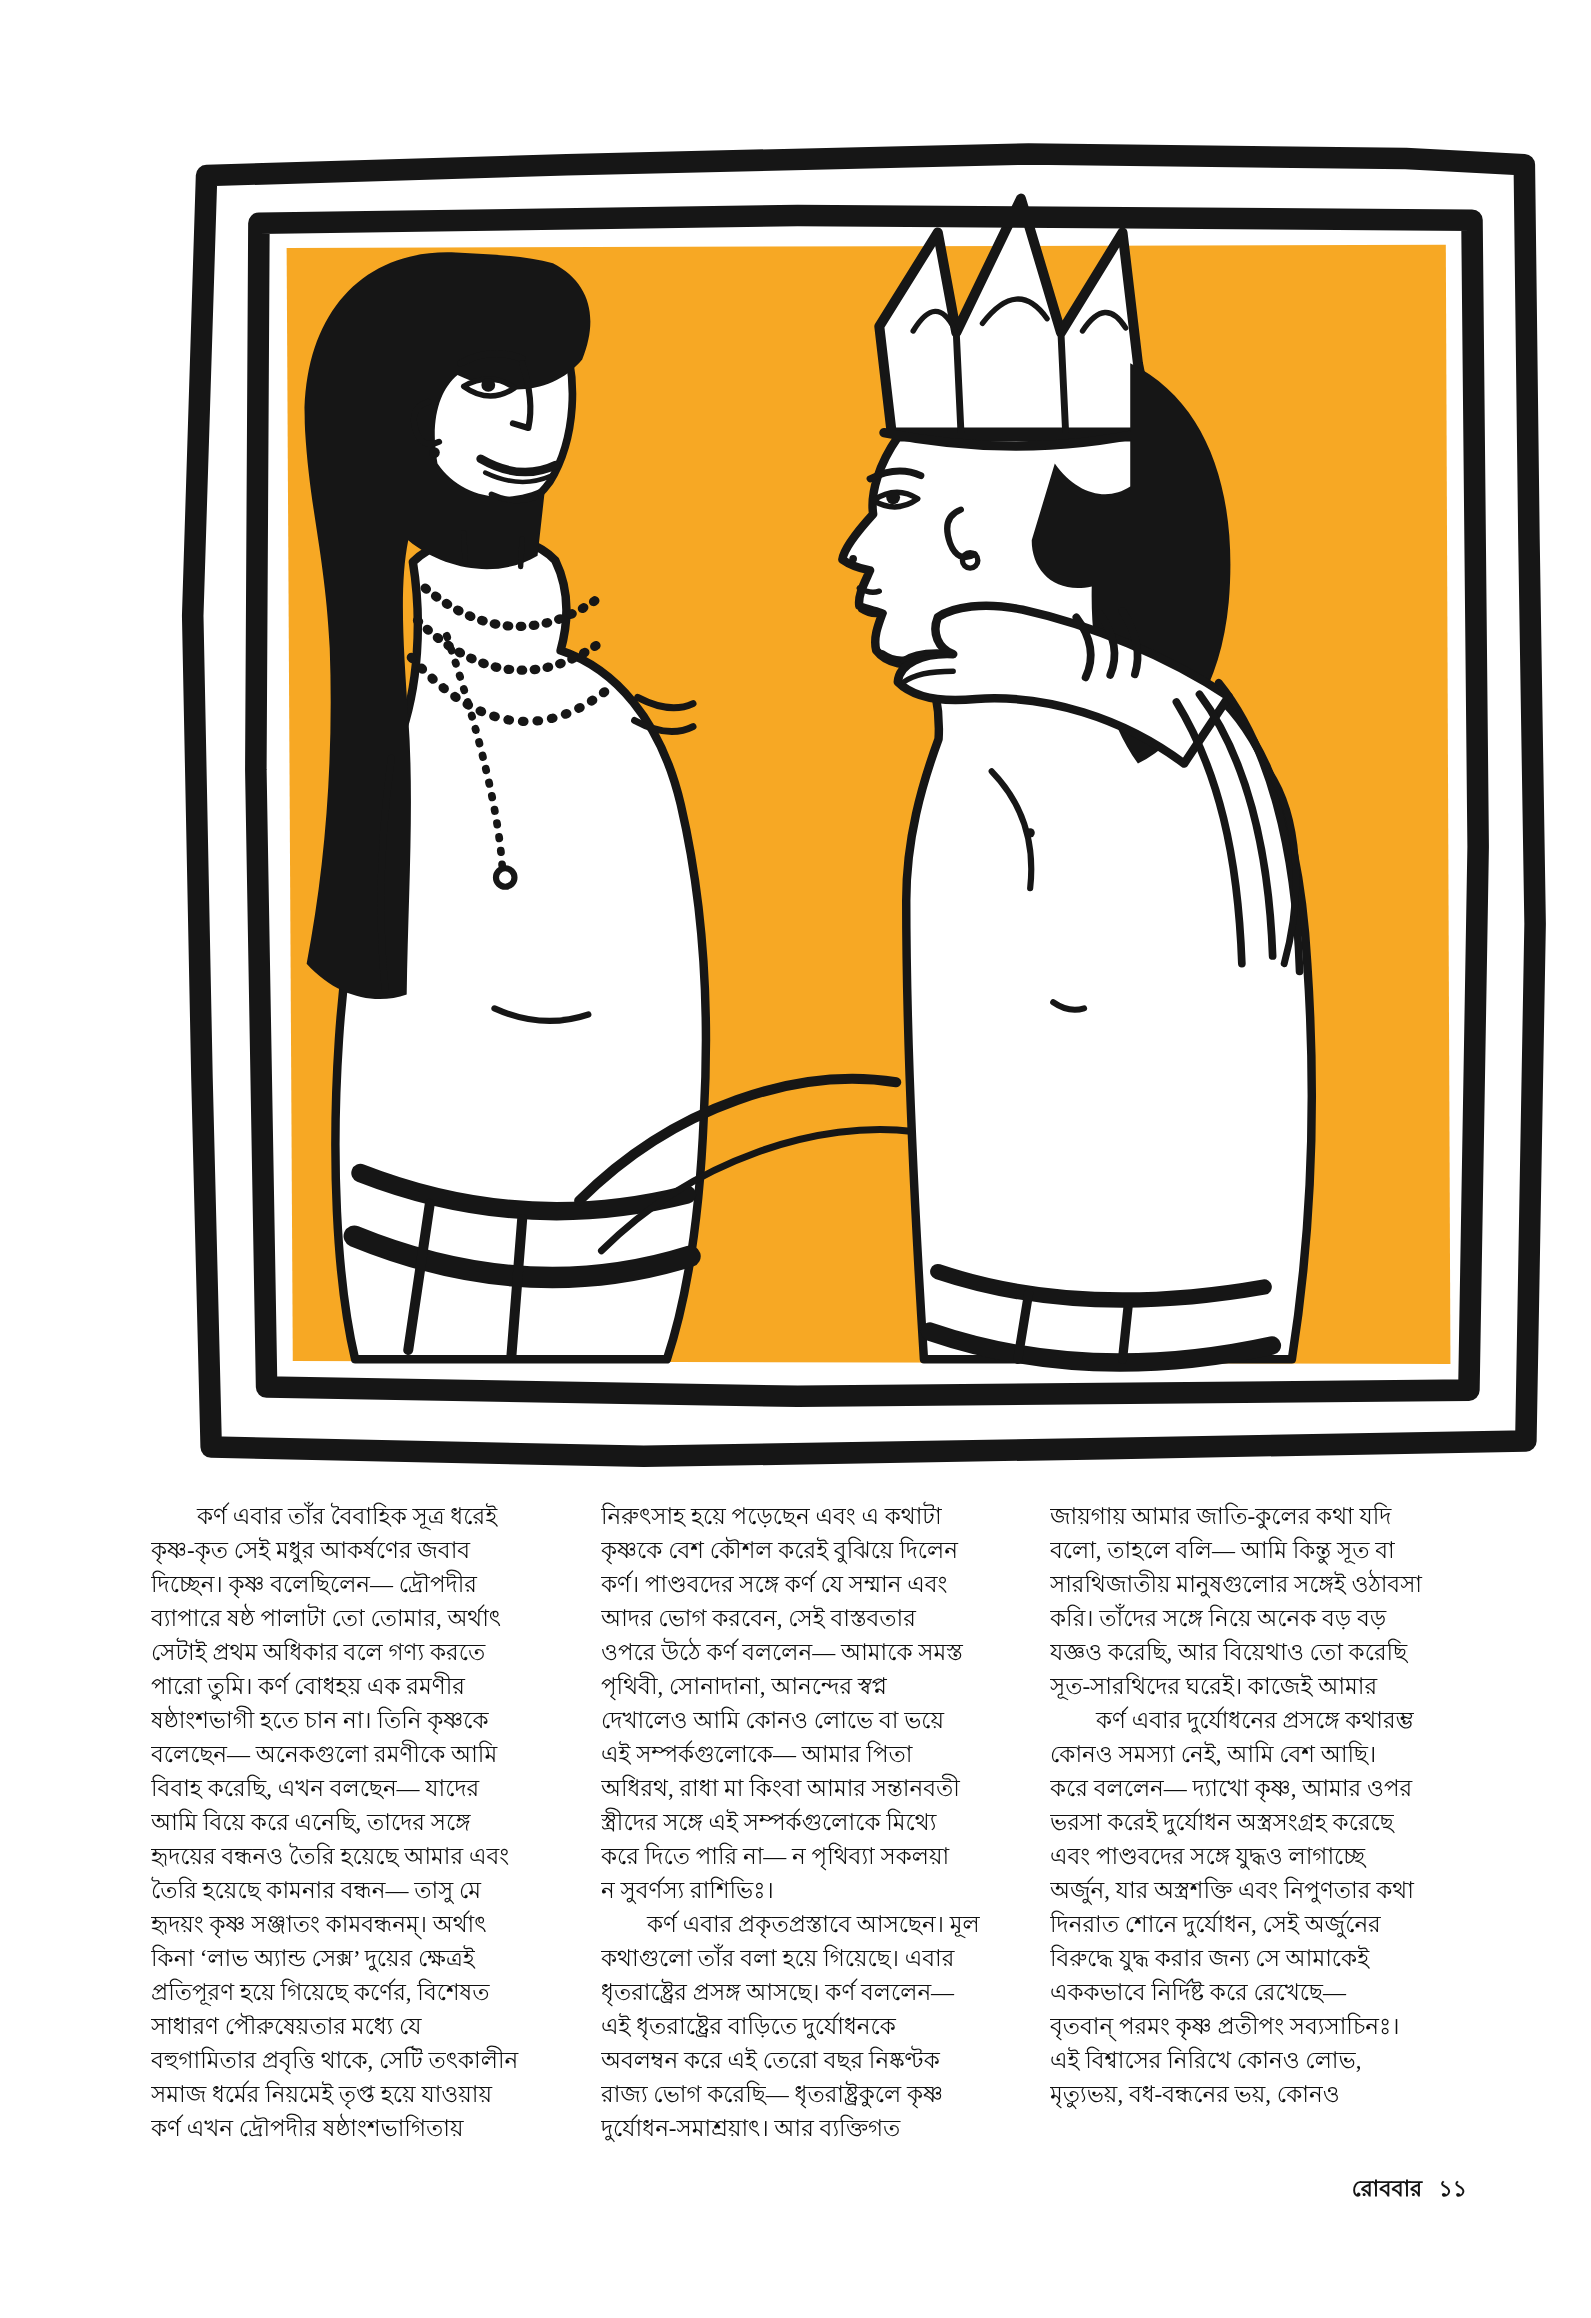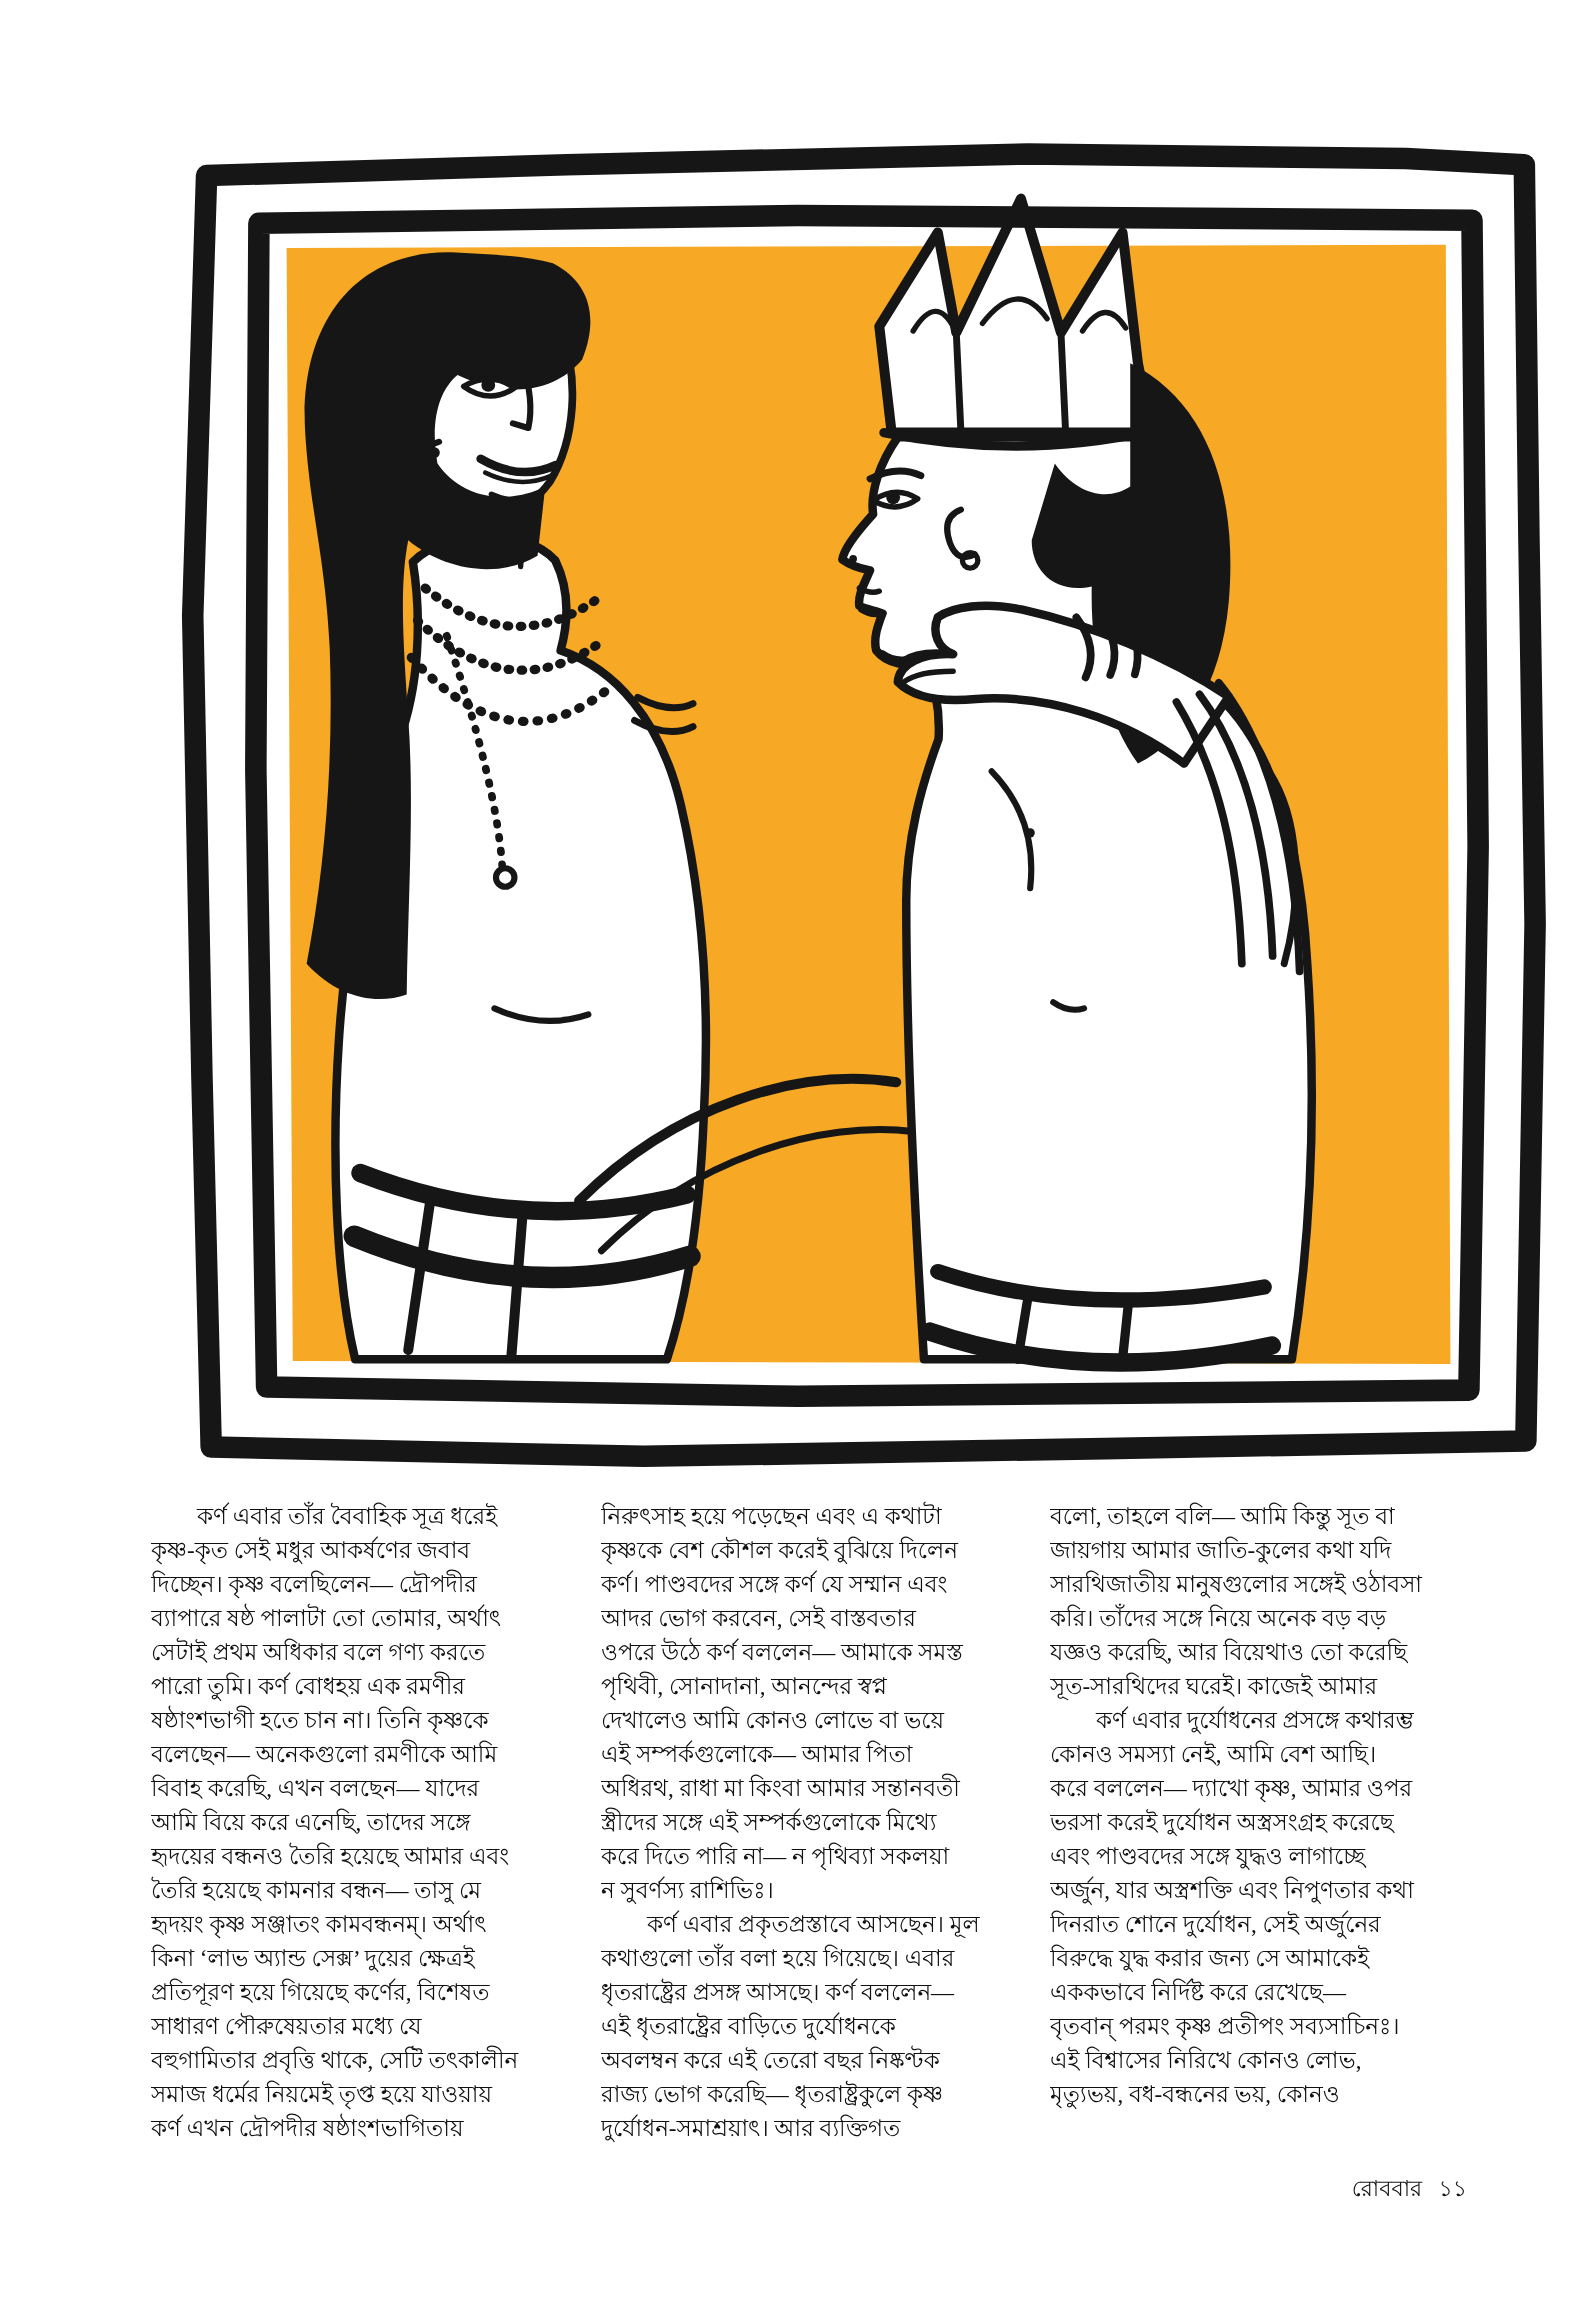--- a/index.html
+++ b/index.html
@@ -13,21 +13,21 @@
   .ink-s{stroke:var(--ink,#161616);fill:none;stroke-linecap:round;stroke-linejoin:round;}
   .white-f{fill:#ffffff;}
   .panel-f{fill:var(--panel,#F7A824);}
   .col{position:absolute;top:1500px;font-size:23px;line-height:34px;overflow:hidden;}
   .col .line{white-space:nowrap;height:34px;}
   .col1{left:123px;width:420px;height:656px;}
   .col2{left:573px;width:431px;height:691px;}
   .col3{left:1022px;width:476px;height:656px;}
   .footer{
     position:absolute;left:1116px;top:2171px;width:323px;text-align:right;
-    font-size:22px;word-spacing:10.8px;color:#141414;
+    font-size:22px;word-spacing:10.8px;color:#141414;font-weight:bold;
   }
 </style>
 </head>
 <body>
 
 <div id="page">
 
   <svg class="artwork" viewBox="0 0 2067 1950" xmlns="http://www.w3.org/2000/svg">
 
     <path class="panel-f" d="M336,322 L1842,318 L1848,1772 L344,1768 Z"></path>
@@ -127,22 +127,22 @@
       <div class="line">ন সুবর্ণস্য রাশিভিঃ।</div>
       <div class="line">  কর্ণ এবার প্রকৃতপ্রস্তাবে আসছেন। মূল</div>
       <div class="line">কথাগুলো তাঁর বলা হয়ে গিয়েছে। এবার</div>
       <div class="line">ধৃতরাষ্ট্রের প্রসঙ্গ আসছে। কর্ণ বললেন—</div>
       <div class="line">এই ধৃতরাষ্ট্রের বাড়িতে দুর্যোধনকে</div>
       <div class="line">অবলম্বন করে এই তেরো বছর নিষ্কণ্টক</div>
       <div class="line">রাজ্য ভোগ করেছি— ধৃতরাষ্ট্রকুলে কৃষ্ণ</div>
       <div class="line">দুর্যোধন-সমাশ্রয়াৎ। আর ব্যক্তিগত</div>
     </div>
   <div class="col col3">
+      <div class="line">জায়গায় আমার জাতি-কুলের কথা যদি</div>
       <div class="line">বলো, তাহলে বলি— আমি কিন্তু সূত বা</div>
-      <div class="line">জায়গায় আমার জাতি-কুলের কথা যদি</div>
       <div class="line">সারথিজাতীয় মানুষগুলোর সঙ্গেই ওঠাবসা</div>
       <div class="line">করি। তাঁদের সঙ্গে নিয়ে অনেক বড় বড়</div>
       <div class="line">যজ্ঞও করেছি, আর বিয়েথাও তো করেছি</div>
       <div class="line">সূত-সারথিদের ঘরেই। কাজেই আমার</div>
       <div class="line">  কর্ণ এবার দুর্যোধনের প্রসঙ্গে কথারম্ভ</div>
       <div class="line">কোনও সমস্যা নেই, আমি বেশ আছি।</div>
       <div class="line">করে বললেন— দ্যাখো কৃষ্ণ, আমার ওপর</div>
       <div class="line">ভরসা করেই দুর্যোধন অস্ত্রসংগ্রহ করেছে</div>
       <div class="line">এবং পাণ্ডবদের সঙ্গে যুদ্ধও লাগাচ্ছে</div>
       <div class="line">অর্জুন, যার অস্ত্রশক্তি এবং নিপুণতার কথা</div>

